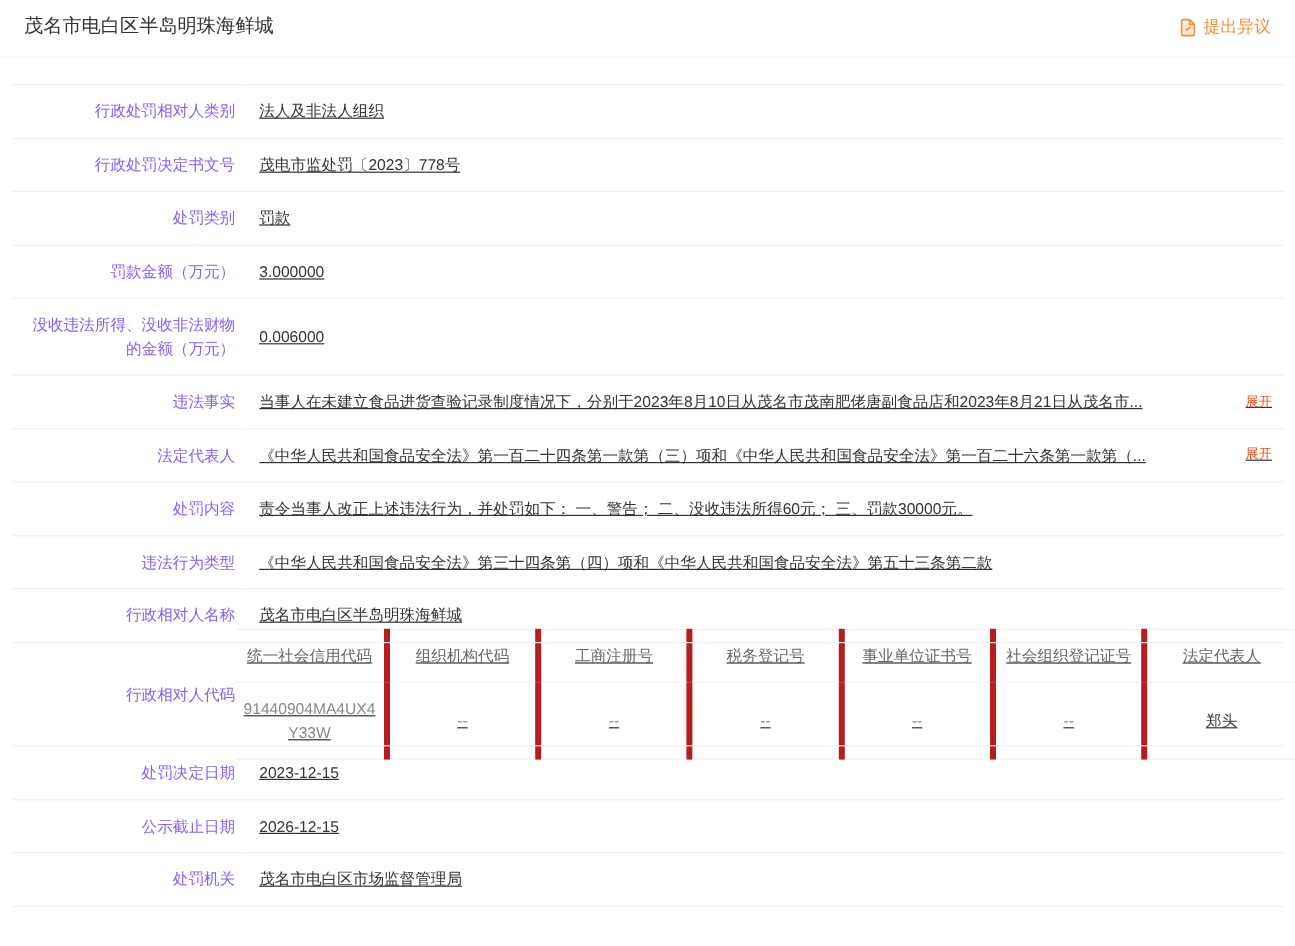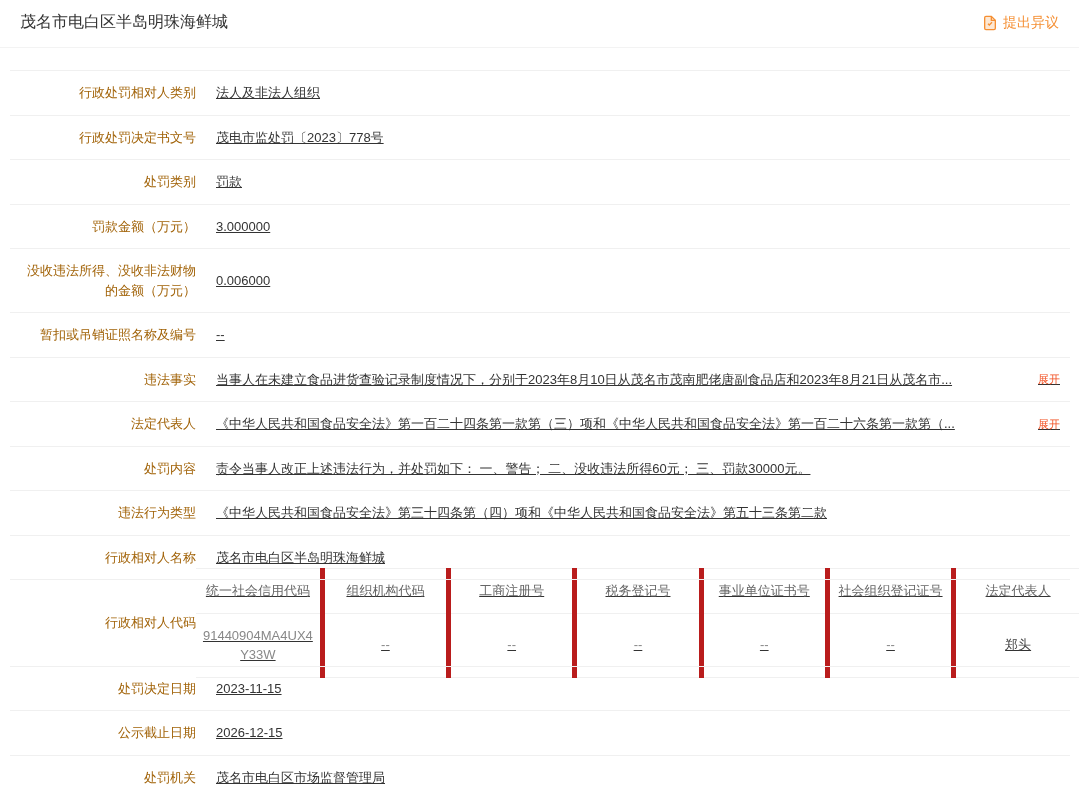--- a/index.html
+++ b/index.html
@@ -43,21 +43,21 @@
   .detail-table td {
     padding: 12px 10px;
     font-size: 13px;
     line-height: 1.5;
     vertical-align: middle;
     word-break: break-all;
   }
   .label-cell {
     width: 196px;
     text-align: right;
-    color: #a16207;
+    color: #8b5cf6;
     padding-right: 14px;
   }
   .value-cell {
     color: #333;
     padding-left: 10px;
     text-decoration: underline;
   }
   .truncate-wrap {
     display: flex;
     align-items: center;
@@ -129,24 +129,20 @@
     <td class="label-cell">处罚类别</td>
     <td class="value-cell">罚款</td>
   </tr>
   <tr>
     <td class="label-cell">罚款金额（万元）</td>
     <td class="value-cell">3.000000</td>
   </tr>
   <tr>
     <td class="label-cell">没收违法所得、没收非法财物的金额（万元）</td>
     <td class="value-cell">0.006000</td>
-  </tr>
-  <tr>
-    <td class="label-cell">暂扣或吊销证照名称及编号</td>
-    <td class="value-cell">--</td>
   </tr>
   <tr>
     <td class="label-cell">违法事实</td>
     <td class="value-cell">
       <div class="truncate-wrap">
         <span class="truncate-text">当事人在未建立食品进货查验记录制度情况下，分别于2023年8月10日从茂名市茂南肥佬唐副食品店和2023年8月21日从茂名市...</span>
         <span class="expand-link">展开</span>
       </div>
     </td>
   </tr>
@@ -193,21 +189,21 @@
           <td>--</td>
           <td>--</td>
           <td class="rep">郑头</td>
         </tr>
       </tbody>
           </table>
     </td>
   </tr>
   <tr>
     <td class="label-cell">处罚决定日期</td>
-    <td class="value-cell">2023-11-15</td>
+    <td class="value-cell">2023-12-15</td>
   </tr>
   <tr>
     <td class="label-cell">公示截止日期</td>
     <td class="value-cell">2026-12-15</td>
   </tr>
   <tr>
     <td class="label-cell">处罚机关</td>
     <td class="value-cell">茂名市电白区市场监督管理局</td>
   </tr>
 

